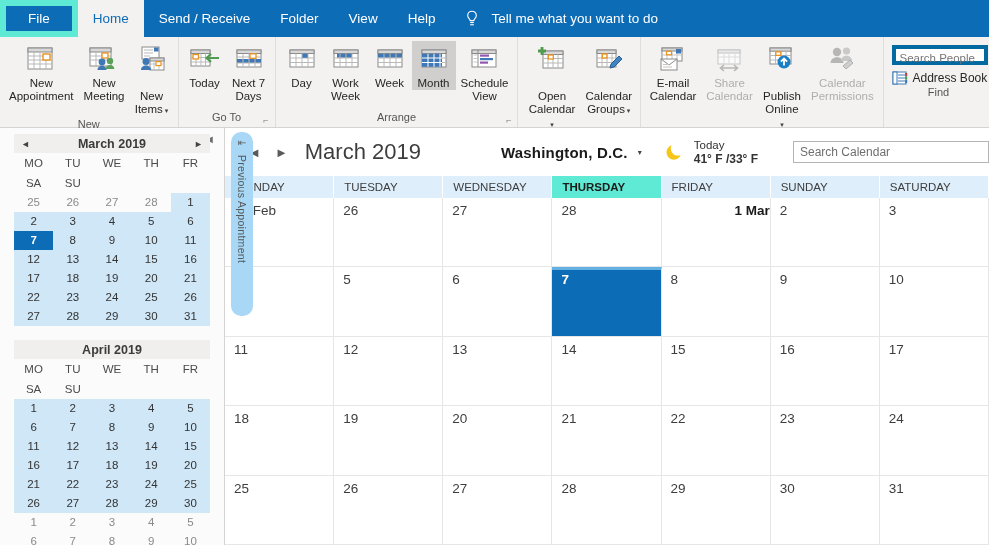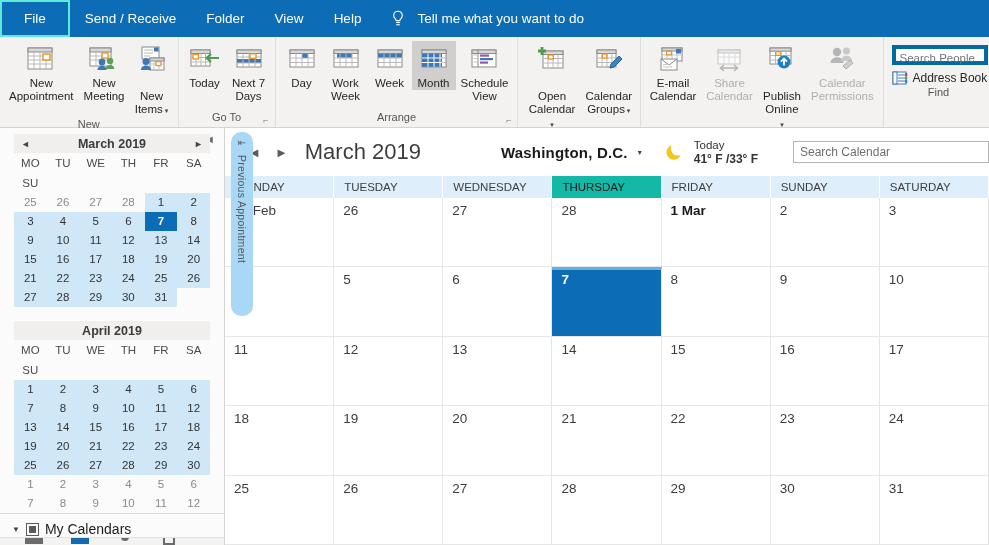--- a/index.html
+++ b/index.html
@@ -16,21 +16,21 @@
     height: 37px; background: #0d6cb6; display: flex; align-items: stretch;
     position: relative;
   }
   .tab {
     display: flex; align-items: center; justify-content: center;
     padding: 0 15px; color: #ffffff; font-size: 13.5px;
     white-space: nowrap; cursor: default;
   }
   .tab-file {
     background: #0d6cb6; color: #fff; padding: 0 22px;
-    border: 2px solid #5eead4; margin: 0; position: relative; z-index: 3; text-align: right;
+    border: 6px solid #5eead4; margin: 0; position: relative; z-index: 3; text-align: right;
   }
   .tab-active {
     background: #f3f2f1; color: #0d6cb6;
   }
   .tellme {
     display: flex; align-items: center; gap: 11px; padding-left: 14px;
     color: #fff; font-size: 13.5px;
   }
   .bulb { width: 16px; height: 18px; display:block; }
 
@@ -87,21 +87,21 @@
   }
   .datenav { padding: 6px 14px 0 14px; }
   .dn-head {
     display: flex; align-items: center; justify-content: center;
     background: #f0efee; height: 19px; font-size: 12.5px; color: #3b3b3b;
     position: relative; font-weight: bold;
   }
   .dn-head.plain { background: #f0efee; }
   .dn-arrow { position: absolute; font-size: 9px; color: #444; cursor: default; }
   .dn-arrow.l { left: 7px; } .dn-arrow.r { right: 7px; }
-  .dn-grid { display: grid; grid-template-columns: repeat(6, 1fr); }
+  .dn-grid { display: grid; grid-template-columns: repeat(5, 1fr); }
   .dn-dow {
     text-align: center; font-size: 11.5px; color: #4a4a4a; height: 20px; line-height: 20px;
   }
   .dn-day {
     text-align: center; font-size: 11.5px; color: #333; height: 19px; line-height: 19px;
   }
   .dn-month { background: #cfe7f7; }
   .dn-today { background: #0d6cb6; color: #fff; font-weight: bold; }
   .dn-out { color: #8a8a8a; }
   .mycal {
@@ -135,45 +135,46 @@
   .searchcal {
     position: absolute; right: 0px; top: 13px; width: 196px; height: 22px;
     border: 1px solid #b6b4b2; background: #fff; font-size: 12px; color: #6f6f6f;
     padding: 0 6px; line-height: 20px;
   }
   .dowrow { display: flex; height: 22px; background: #deeefb; }
   .dowcell {
     flex: 1; display: flex; align-items: center; padding-left: 10px;
     font-size: 11.5px; color: #3d3d3d; border-right: 1px solid #fff;
   }
-  .dowcell.hl { background: #14b8a6; font-weight: normal; color: #1b1b1b; text-align: right; }
+  .dowcell.hl { background: #5eead4; font-weight: bold; color: #1b1b1b; text-align: right; }
   .grid { flex: 1; display: flex; flex-direction: column; }
   .wkrow { flex: 1; display: flex; border-bottom: 1px solid #e6e6e6; }
   .daycell {
     flex: 1; border-right: 1px solid #e6e6e6; padding: 5px 0 0 9px;
     font-size: 13.5px; color: #3d3d3d; position: relative;
   }
-  .daycell.bold { font-weight: bold; color: #1b1b1b; }
+  .daycell.bold { font-weight: bold; color: #1b1b1b; text-align: right; }
   .daycell.today { background: #0d6cb6; color: #fff; font-weight: bold; border-top: 3px solid #63b1e3; padding-top: 2px; }
   .prevtab {
     position: absolute; left: 6px; top: 4px; width: 22px; height: 184px;
     background: #a8d8f5; border-radius: 10px;
     display: flex; flex-direction: column; align-items: center; padding-top: 5px;
   }
   .prevtab-ico { font-size: 10px; color: #5a5a5a; line-height: 12px; }
   .prevtab-txt {
     writing-mode: vertical-rl; font-size: 10.5px; color: #55585a;
     margin-top: 6px; letter-spacing: .3px;
   }
 </style>
 </head>
 <body>
 
 <div class="tabbar">
   <div class="tab tab-file">File</div>
+  <div class="tab tab-active">Home</div>
   <div class="tab">Send / Receive</div>
   <div class="tab">Folder</div>
   <div class="tab">View</div>
   <div class="tab">Help</div>
   <div class="tellme">
     <svg class="bulb" viewBox="0 0 16 18">
       <path d="M8 1.2c-2.5 0-4.3 1.9-4.3 4.2 0 1.6.8 2.6 1.6 3.5.5.6.8 1 .9 1.7h3.6c.1-.7.4-1.1.9-1.7.8-.9 1.6-1.9 1.6-3.5C12.3 3.1 10.5 1.2 8 1.2z" fill="none" stroke="#ffffff" stroke-width="1.1"></path>
       <rect x="6.2" y="12" width="3.6" height="1.1" fill="#ffffff"></rect>
       <rect x="6.2" y="14.2" width="3.6" height="1.1" fill="#ffffff"></rect>
     </svg>

